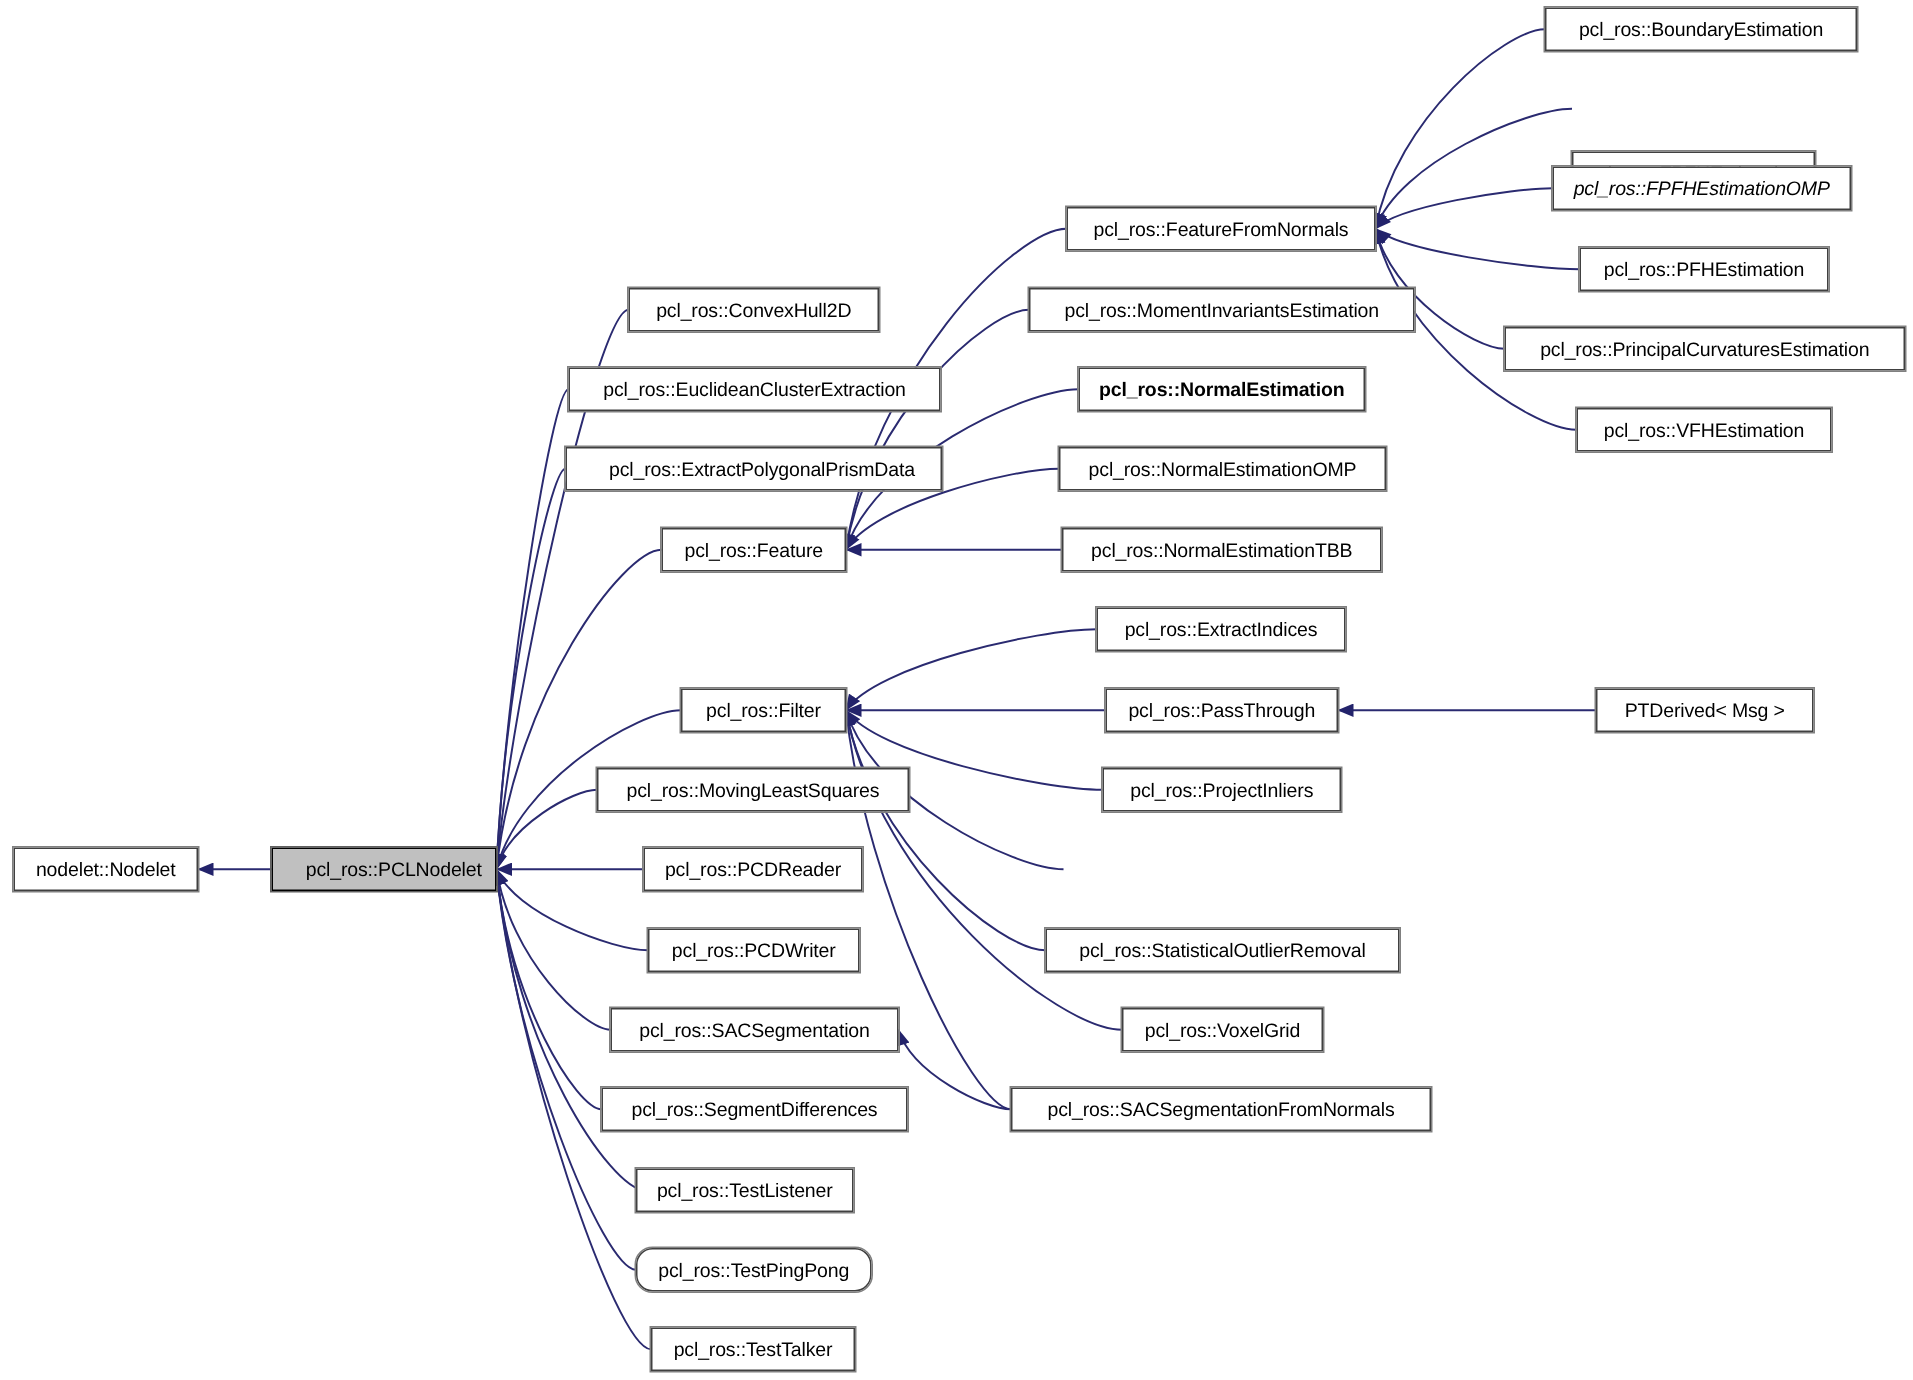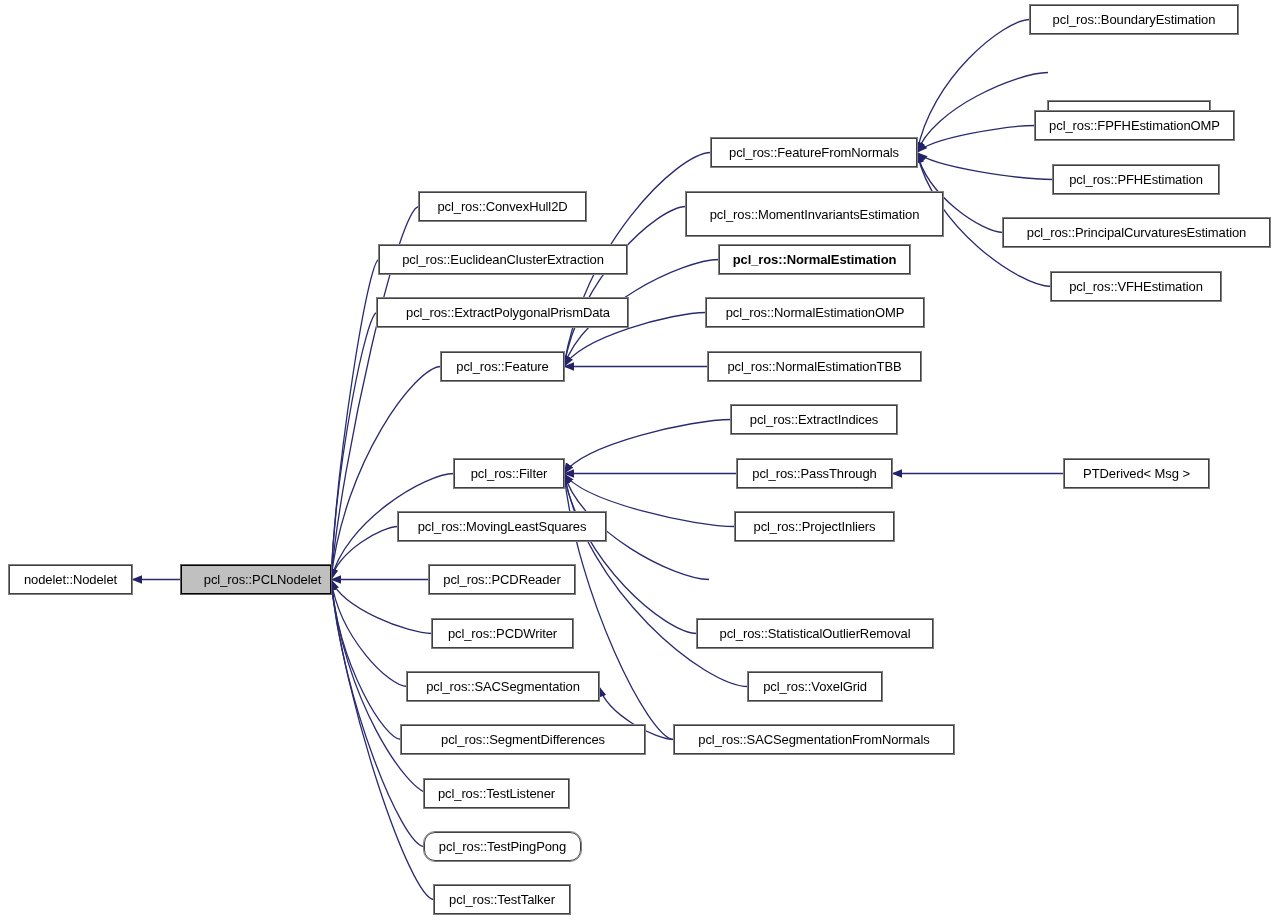--- a/index.html
+++ b/index.html
@@ -95,35 +95,35 @@
     <div class="node highlight" style="left: 181px; top: 565px; width: 150px; height: 29px; padding-left: 13px;">pcl_ros::PCLNodelet</div>
     <div class="node" style="left: 419px; top: 192px; width: 167px; height: 29px;">pcl_ros::ConvexHull2D</div>
     <div class="node" style="left: 379px; top: 245px; width: 248px; height: 29px;">pcl_ros::EuclideanClusterExtraction</div>
     <div class="node" style="left: 377px; top: 298px; width: 251px; height: 29px; padding-left: 11px;">pcl_ros::ExtractPolygonalPrismData</div>
     <div class="node" style="left: 441px; top: 352px; width: 123px; height: 29px;">pcl_ros::Feature</div>
     <div class="node" style="left: 454px; top: 459px; width: 110px; height: 29px;">pcl_ros::Filter</div>
     <div class="node" style="left: 398px; top: 512px; width: 208px; height: 29px;">pcl_ros::MovingLeastSquares</div>
     <div class="node" style="left: 429px; top: 565px; width: 146px; height: 29px;">pcl_ros::PCDReader</div>
     <div class="node" style="left: 432px; top: 619px; width: 141px; height: 29px;">pcl_ros::PCDWriter</div>
     <div class="node" style="left: 407px; top: 672px; width: 192px; height: 29px;">pcl_ros::SACSegmentation</div>
-    <div class="node" style="left: 401px; top: 725px; width: 244px; height: 29px; text-align: center;">pcl_ros::SegmentDifferences</div>
+    <div class="node" style="left: 401px; top: 725px; width: 204px; height: 29px; text-align: center;">pcl_ros::SegmentDifferences</div>
     <div class="node" style="left: 424px; top: 779px; width: 145px; height: 29px;">pcl_ros::TestListener</div>
     <div class="node" style="left: 424px; top: 832px; width: 157px; height: 29px; border-radius: 11px;">pcl_ros::TestPingPong</div>
     <div class="node" style="left: 434px; top: 885px; width: 136px; height: 29px;">pcl_ros::TestTalker</div>
     <div class="node" style="left: 711px; top: 138px; width: 206px; height: 29px;">pcl_ros::FeatureFromNormals</div>
-    <div class="node" style="left: 686px; top: 192px; width: 257px; height: 44px;">pcl_ros::MomentInvariantsEstimation</div>
+    <div class="node" style="left: 686px; top: 192px; width: 257px; height: 29px;">pcl_ros::MomentInvariantsEstimation</div>
     <div class="node" style="left: 719px; top: 245px; width: 191px; height: 29px; font-weight: bold;">pcl_ros::NormalEstimation</div>
     <div class="node" style="left: 706px; top: 298px; width: 218px; height: 29px;">pcl_ros::NormalEstimationOMP</div>
     <div class="node" style="left: 708px; top: 352px; width: 213px; height: 29px;">pcl_ros::NormalEstimationTBB</div>
     <div class="node" style="left: 731px; top: 405px; width: 166px; height: 29px;">pcl_ros::ExtractIndices</div>
     <div class="node" style="left: 737px; top: 459px; width: 155px; height: 29px;">pcl_ros::PassThrough</div>
     <div class="node" style="left: 735px; top: 512px; width: 159px; height: 29px;">pcl_ros::ProjectInliers</div>
     <div class="node" style="left: 697px; top: 619px; width: 236px; height: 29px;">pcl_ros::StatisticalOutlierRemoval</div>
     <div class="node" style="left: 748px; top: 672px; width: 134px; height: 29px;">pcl_ros::VoxelGrid</div>
     <div class="node" style="left: 674px; top: 725px; width: 280px; height: 29px;">pcl_ros::SACSegmentationFromNormals</div>
     <div class="node" style="left: 1030px; top: 5px; width: 208px; height: 29px;">pcl_ros::BoundaryEstimation</div>
     <div class="node" style="left: 1048px; top: 58px; width: 162px; height: 29px; margin-top: 43px;">pcl_ros::FPFHEstimation</div>
-    <div class="node" style="left: 1035px; top: 111px; width: 199px; height: 29px;">pcl_ros::FPFHEstimationOMP</div>
+    <div class="node" style="left: 1035px; top: 111px; width: 199px; height: 29px; font-style: italic;">pcl_ros::FPFHEstimationOMP</div>
     <div class="node" style="left: 1053px; top: 165px; width: 166px; height: 29px;">pcl_ros::PFHEstimation</div>
     <div class="node" style="left: 1003px; top: 218px; width: 267px; height: 29px;">pcl_ros::PrincipalCurvaturesEstimation</div>
     <div class="node" style="left: 1051px; top: 272px; width: 170px; height: 29px;">pcl_ros::VFHEstimation</div>
     <div class="node" style="left: 1064px; top: 459px; width: 145px; height: 29px;">PTDerived&lt; Msg &gt;</div>
   </div>
 
 </body></html>

